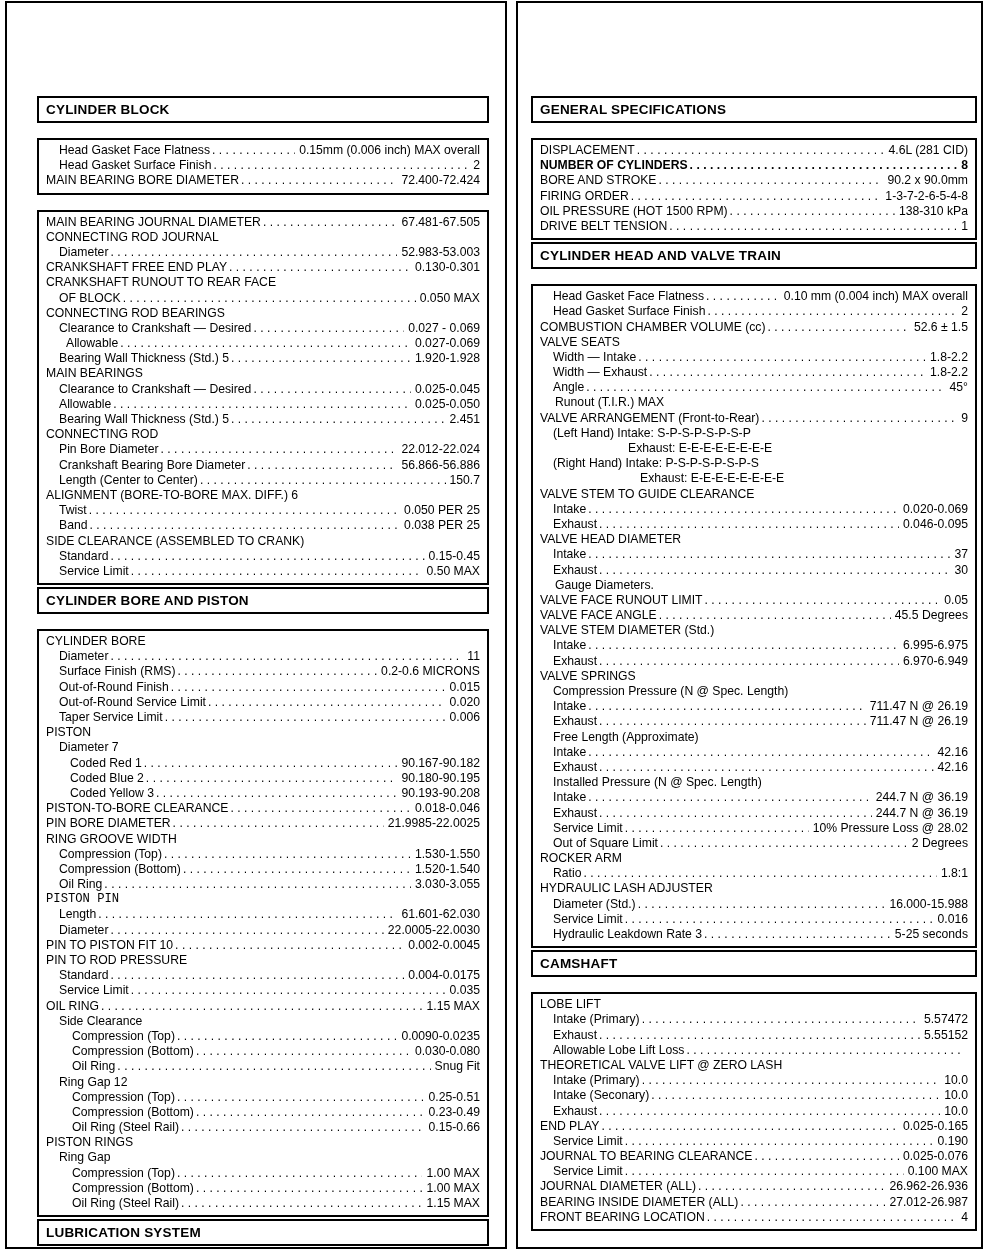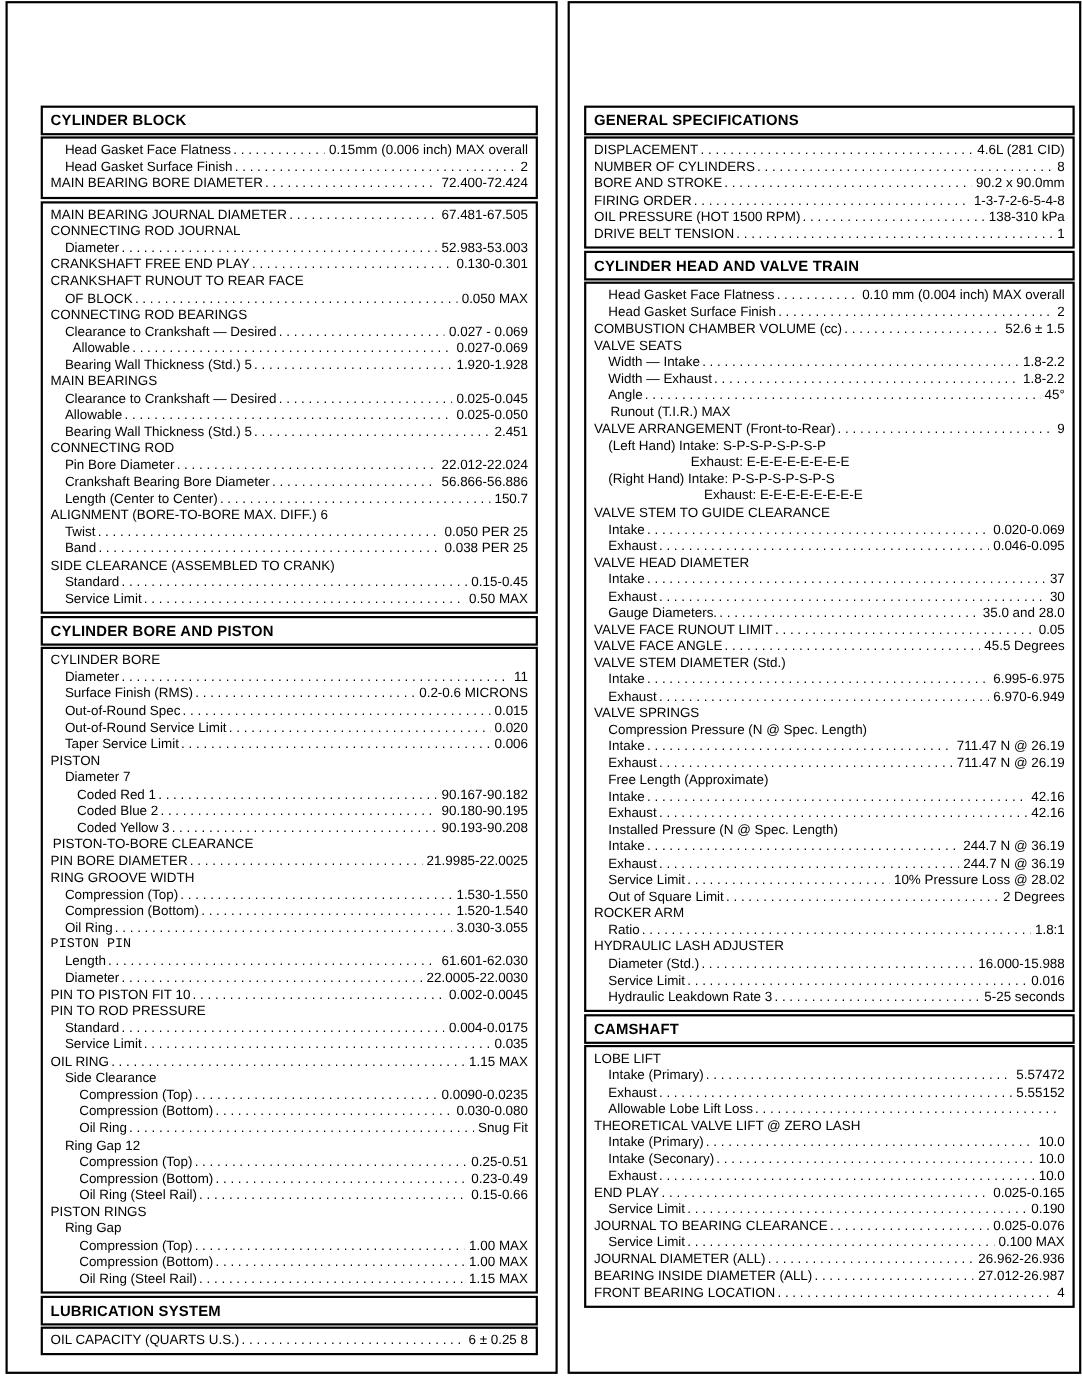--- a/index.html
+++ b/index.html
@@ -20,21 +20,21 @@
   #right-col{left:13px;width:446px;}
   .sec{margin-top:2px;}
   .sec:first-child{margin-top:0;}
   .sec-h{
     border:2px solid #000;
     font-weight:700;font-size:13.5px;line-height:14px;
     padding:5px 7px 4px;letter-spacing:0.2px;
     background:#fff;
   }
   .sec-b{
-    border:2px solid #000;margin-top:1px;
+    border:2px solid #000;margin-top:15px;
     padding:3px 7px 4px;background:#fff;
   }
   .row{
     display:flex;align-items:baseline;
     height:15.2px;line-height:15.2px;font-size:12.2px;
     white-space:nowrap;overflow:hidden;
   }
   .lbl{flex:0 0 auto;}
   .leader{flex:1 1 auto;overflow:hidden;margin:0 2px;min-width:6px;}
   .leader::after{
@@ -187,21 +187,21 @@
             <span class="lbl">Diameter</span>
             <span class="leader"></span>
             <span class="val">11</span>
           </div>
           <div class="row" style="padding-left: 13px;">
             <span class="lbl">Surface Finish (RMS)</span>
             <span class="leader"></span>
             <span class="val">0.2-0.6 MICRONS</span>
           </div>
           <div class="row" style="padding-left: 13px;">
-            <span class="lbl">Out-of-Round Spec</span>
+            <span class="lbl">Out-of-Round Finish</span>
             <span class="leader"></span>
             <span class="val">0.015</span>
           </div>
           <div class="row" style="padding-left: 13px;">
             <span class="lbl">Out-of-Round Service Limit</span>
             <span class="leader"></span>
             <span class="val">0.020</span>
           </div>
           <div class="row" style="padding-left: 13px;">
             <span class="lbl">Taper Service Limit</span>
@@ -222,21 +222,21 @@
           <div class="row" style="padding-left: 24px;">
             <span class="lbl">Coded Blue  2</span>
             <span class="leader"></span>
             <span class="val">90.180-90.195</span>
           </div>
           <div class="row" style="padding-left: 24px;">
             <span class="lbl">Coded Yellow  3</span>
             <span class="leader"></span>
             <span class="val">90.193-90.208</span>
           </div>
-          <div class="row" style="padding-left: 0px; flex-direction: column;">
+          <div class="row" style="padding-left: 0px;">
             <span class="lbl">PISTON-TO-BORE CLEARANCE</span>
             <span class="leader"></span>
             <span class="val">0.018-0.046</span>
           </div>
           <div class="row" style="padding-left: 0px;">
             <span class="lbl">PIN BORE DIAMETER</span>
             <span class="leader"></span>
             <span class="val">21.9985-22.0025</span>
           </div>
           <div class="row" style="padding-left: 0px;">
@@ -368,21 +368,21 @@
 <div class="page" id="page-right">
   <div class="tablecol" id="right-col">
       <div class="sec">
         <div class="sec-h">GENERAL SPECIFICATIONS</div>
         <div class="sec-b">
           <div class="row" style="padding-left: 0px;">
             <span class="lbl">DISPLACEMENT</span>
             <span class="leader"></span>
             <span class="val">4.6L (281 CID)</span>
           </div>
-          <div class="row" style="padding-left: 0px;">
+          <div class="row" style="padding-left: 0px; font-weight: bold;">
             <span class="lbl">NUMBER OF CYLINDERS</span>
             <span class="leader"></span>
             <span class="val">8</span>
           </div>
           <div class="row" style="padding-left: 0px;">
             <span class="lbl">BORE AND STROKE</span>
             <span class="leader"></span>
             <span class="val">90.2 x 90.0mm</span>
           </div>
           <div class="row" style="padding-left: 0px;">
@@ -479,21 +479,21 @@
           <div class="row" style="padding-left: 13px;">
             <span class="lbl">Intake</span>
             <span class="leader"></span>
             <span class="val">37</span>
           </div>
           <div class="row" style="padding-left: 13px;">
             <span class="lbl">Exhaust</span>
             <span class="leader"></span>
             <span class="val">30</span>
           </div>
-          <div class="row" style="padding-left: 13px;">
+          <div class="row" style="padding-left: 13px; flex-direction: column;">
             <span class="lbl">Gauge Diameters.</span>
             <span class="leader"></span>
             <span class="val">35.0 and 28.0</span>
           </div>
           <div class="row" style="padding-left: 0px;">
             <span class="lbl">VALVE FACE RUNOUT LIMIT</span>
             <span class="leader"></span>
             <span class="val">0.05</span>
           </div>
           <div class="row" style="padding-left: 0px;">

